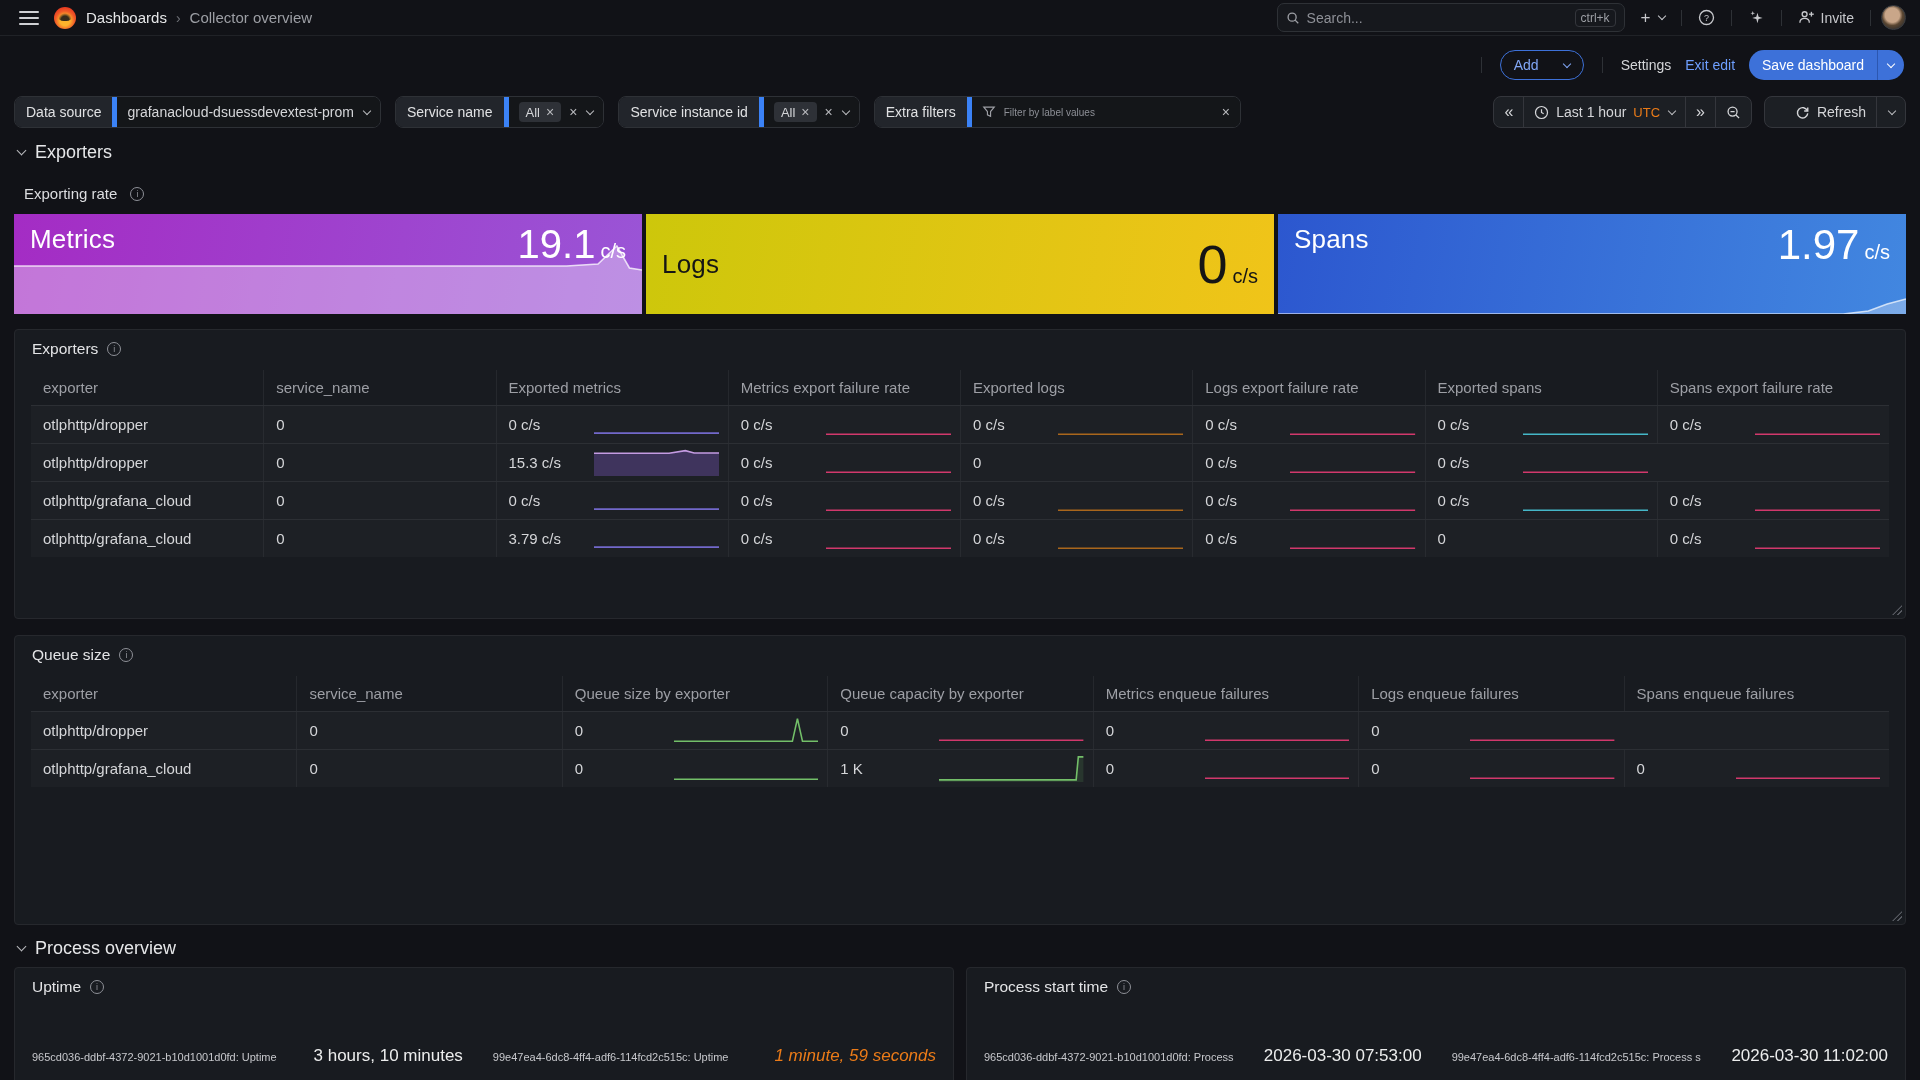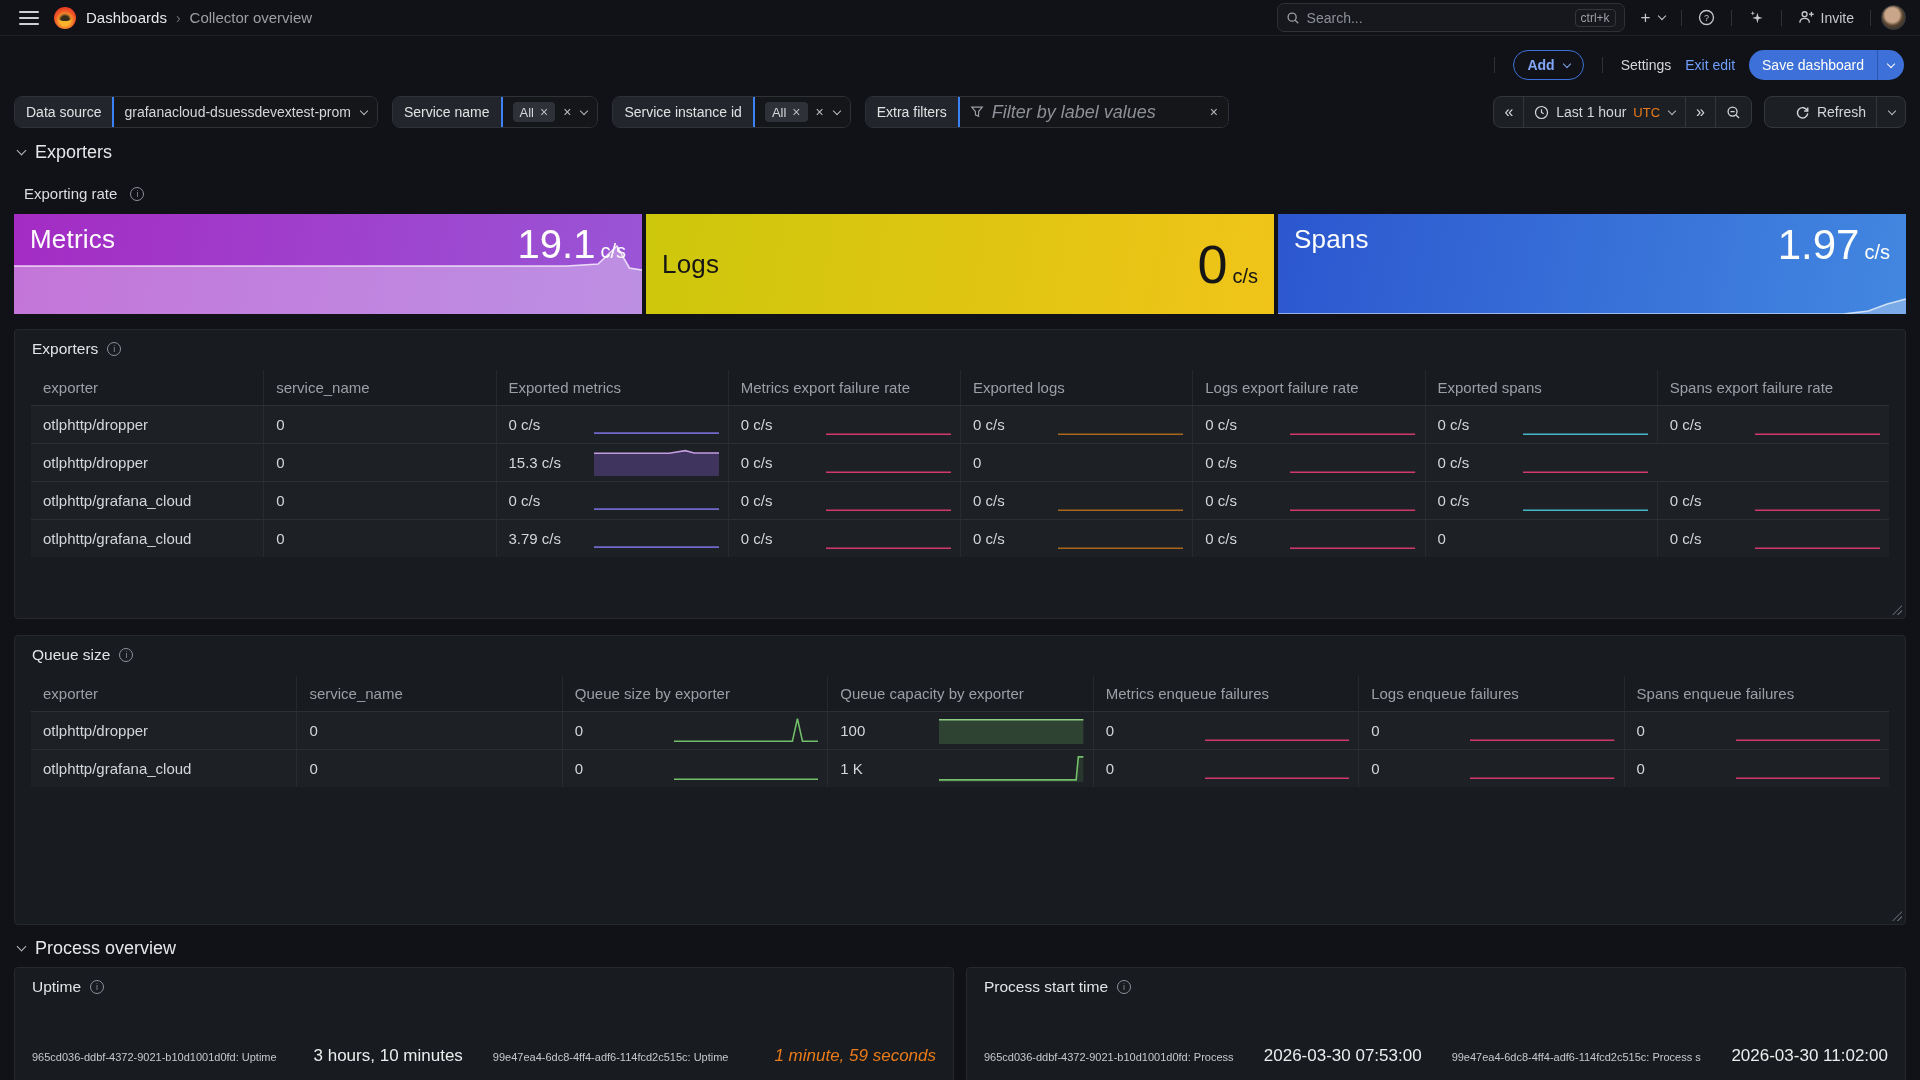--- a/index.html
+++ b/index.html
@@ -30,36 +30,36 @@
   .searchbox input{flex:1;background:transparent;border:none;outline:none;color:#d5d6d9;font-size:14px;font-family:inherit;}
   .searchbox input::placeholder{color:#8e9097;}
   .kbd{border:1px solid #34363c;border-radius:4px;font-size:12px;color:#9d9fa5;padding:1px 5px;}
   .nav-icons{display:flex;align-items:center;gap:6px;}
   .nav-ib{display:flex;align-items:center;gap:6px;color:#c7c8cc;padding:4px 6px;border-radius:6px;cursor:pointer;font-size:14px;}
   .vdiv{width:1px;height:16px;background:#2e3136;margin:0 4px;}
   .avatar{width:25px;height:25px;border-radius:50%;background:radial-gradient(circle at 45% 40%, #c9a689 0 38%, #5a4632 55%, #23262b 90%);border:1px solid #3a3d42;cursor:pointer;}
 
   
   .toolbar{height:58px;display:flex;align-items:center;justify-content:flex-end;padding:0 16px;gap:14px;}
-  .btn-outline{display:flex;align-items:center;gap:7px;height:30px;padding:0 13px;border:1px solid #3d71d9;border-radius:16px;color:#81a6f5;background:transparent;font-size:14px;cursor:pointer;font-weight:bold;}
+  .btn-outline{display:flex;align-items:center;gap:23px;height:30px;padding:0 13px;border:1px solid #3d71d9;border-radius:16px;color:#81a6f5;background:transparent;font-size:14px;cursor:pointer;}
   .txt-btn{color:#d5d6d9;font-size:14px;cursor:pointer;}
   .link-btn{color:#6e9fff;font-size:14px;cursor:pointer;}
   .save-group{display:flex;cursor:pointer;}
   .save-main{background:#3d71d9;color:#fff;height:30px;display:flex;align-items:center;padding:0 13px;border-radius:16px 0 0 16px;font-size:14px;}
   .save-caret{background:#3d71d9;color:#fff;height:30px;display:flex;align-items:center;padding:0 10px 0 8px;border-radius:0 16px 16px 0;border-left:1px solid #2c57b0;}
 
   
   .filterbar{display:flex;align-items:center;padding:0 14px;gap:14px;margin-top:2px;}
   .chip{display:flex;align-items:stretch;height:32px;border:1px solid #2e3136;border-radius:8px;overflow:hidden;}
-  .chip-label{background:#22252b;display:flex;align-items:center;padding:0 11px;font-size:14px;color:#e0e1e3;border-right:2px solid #3b82f6;white-space:nowrap;}
+  .chip-label{background:#22252b;display:flex;align-items:center;padding:0 11px;font-size:14px;color:#e0e1e3;border-right:5px solid #3b82f6;white-space:nowrap;}
   .chip-value{background:#141619;display:flex;align-items:center;padding:0 10px;gap:8px;font-size:14px;color:#d5d6d9;white-space:nowrap;}
   .chip-tag{background:#2e3137;border-radius:4px;padding:2px 7px;display:flex;align-items:center;gap:6px;font-size:13px;}
   .chip-x{color:#b9babe;font-size:14px;cursor:pointer;}
   .chip-caret{color:#b9babe;}
-  .filter-input{background:transparent;border:none;outline:none;color:#d5d6d9;font-size:18px;width:210px;font-family:inherit;font-style:italic;}
+  .filter-input{background:transparent;border:none;outline:none;color:#d5d6d9;font-size:10px;width:210px;font-family:inherit;}
   .filter-input::placeholder{color:#8e9097;}
   .fb-spacer{flex:1;}
   .btn-group{display:flex;align-items:stretch;height:32px;border:1px solid #34363c;border-radius:8px;background:#1c1f24;overflow:hidden;}
   .bg-seg{display:flex;align-items:center;gap:7px;padding:0 10px;color:#d5d6d9;font-size:14px;cursor:pointer;border-left:1px solid #34363c;white-space:nowrap;}
   .bg-seg:first-child{border-left:none;}
   .utc{color:#eb7b18;font-size:13px;}
   .arrows{font-size:16px;color:#d5d6d9;}
 
   
   .section-h{display:flex;align-items:center;gap:10px;margin:14px 0 0 16px;font-size:18px;color:#e6e7e9;cursor:pointer;}
@@ -550,29 +550,20 @@
           </div>
           <div class="td">
             <span>0</span>
             <span class="spark">
               <svg viewBox="0 0 100 30" preserveAspectRatio="none" width="100%" height="100%">
                 <polyline points="0.00,27.00 82.00,27.00 85.50,1.80 89.00,27.00 100.00,27.00" fill="none" stroke="#73bf69" stroke-width="1.6" vector-effect="non-scaling-stroke"></polyline>
               </svg>
             </span>
           </div>
           <div class="td">
-            <span>100</span>
-            <span class="spark">
-              <svg viewBox="0 0 100 30" preserveAspectRatio="none" width="100%" height="100%">
-                <polygon points="0.00,3.00 100.00,3.00 100,30 0,30" fill="rgba(115,191,105,0.22)"></polygon>
-                <polyline points="0.00,3.00 100.00,3.00" fill="none" stroke="#8fcf83" stroke-width="1.6" vector-effect="non-scaling-stroke"></polyline>
-              </svg>
-            </span>
-          </div>
-          <div class="td">
             <span>0</span>
             <span class="spark">
               <svg viewBox="0 0 100 30" preserveAspectRatio="none" width="100%" height="100%">
                 <polyline points="0.00,25.80 100.00,25.80" fill="none" stroke="#d2386c" stroke-width="1.6" vector-effect="non-scaling-stroke"></polyline>
               </svg>
             </span>
           </div>
           <div class="td">
             <span>0</span>
             <span class="spark">

